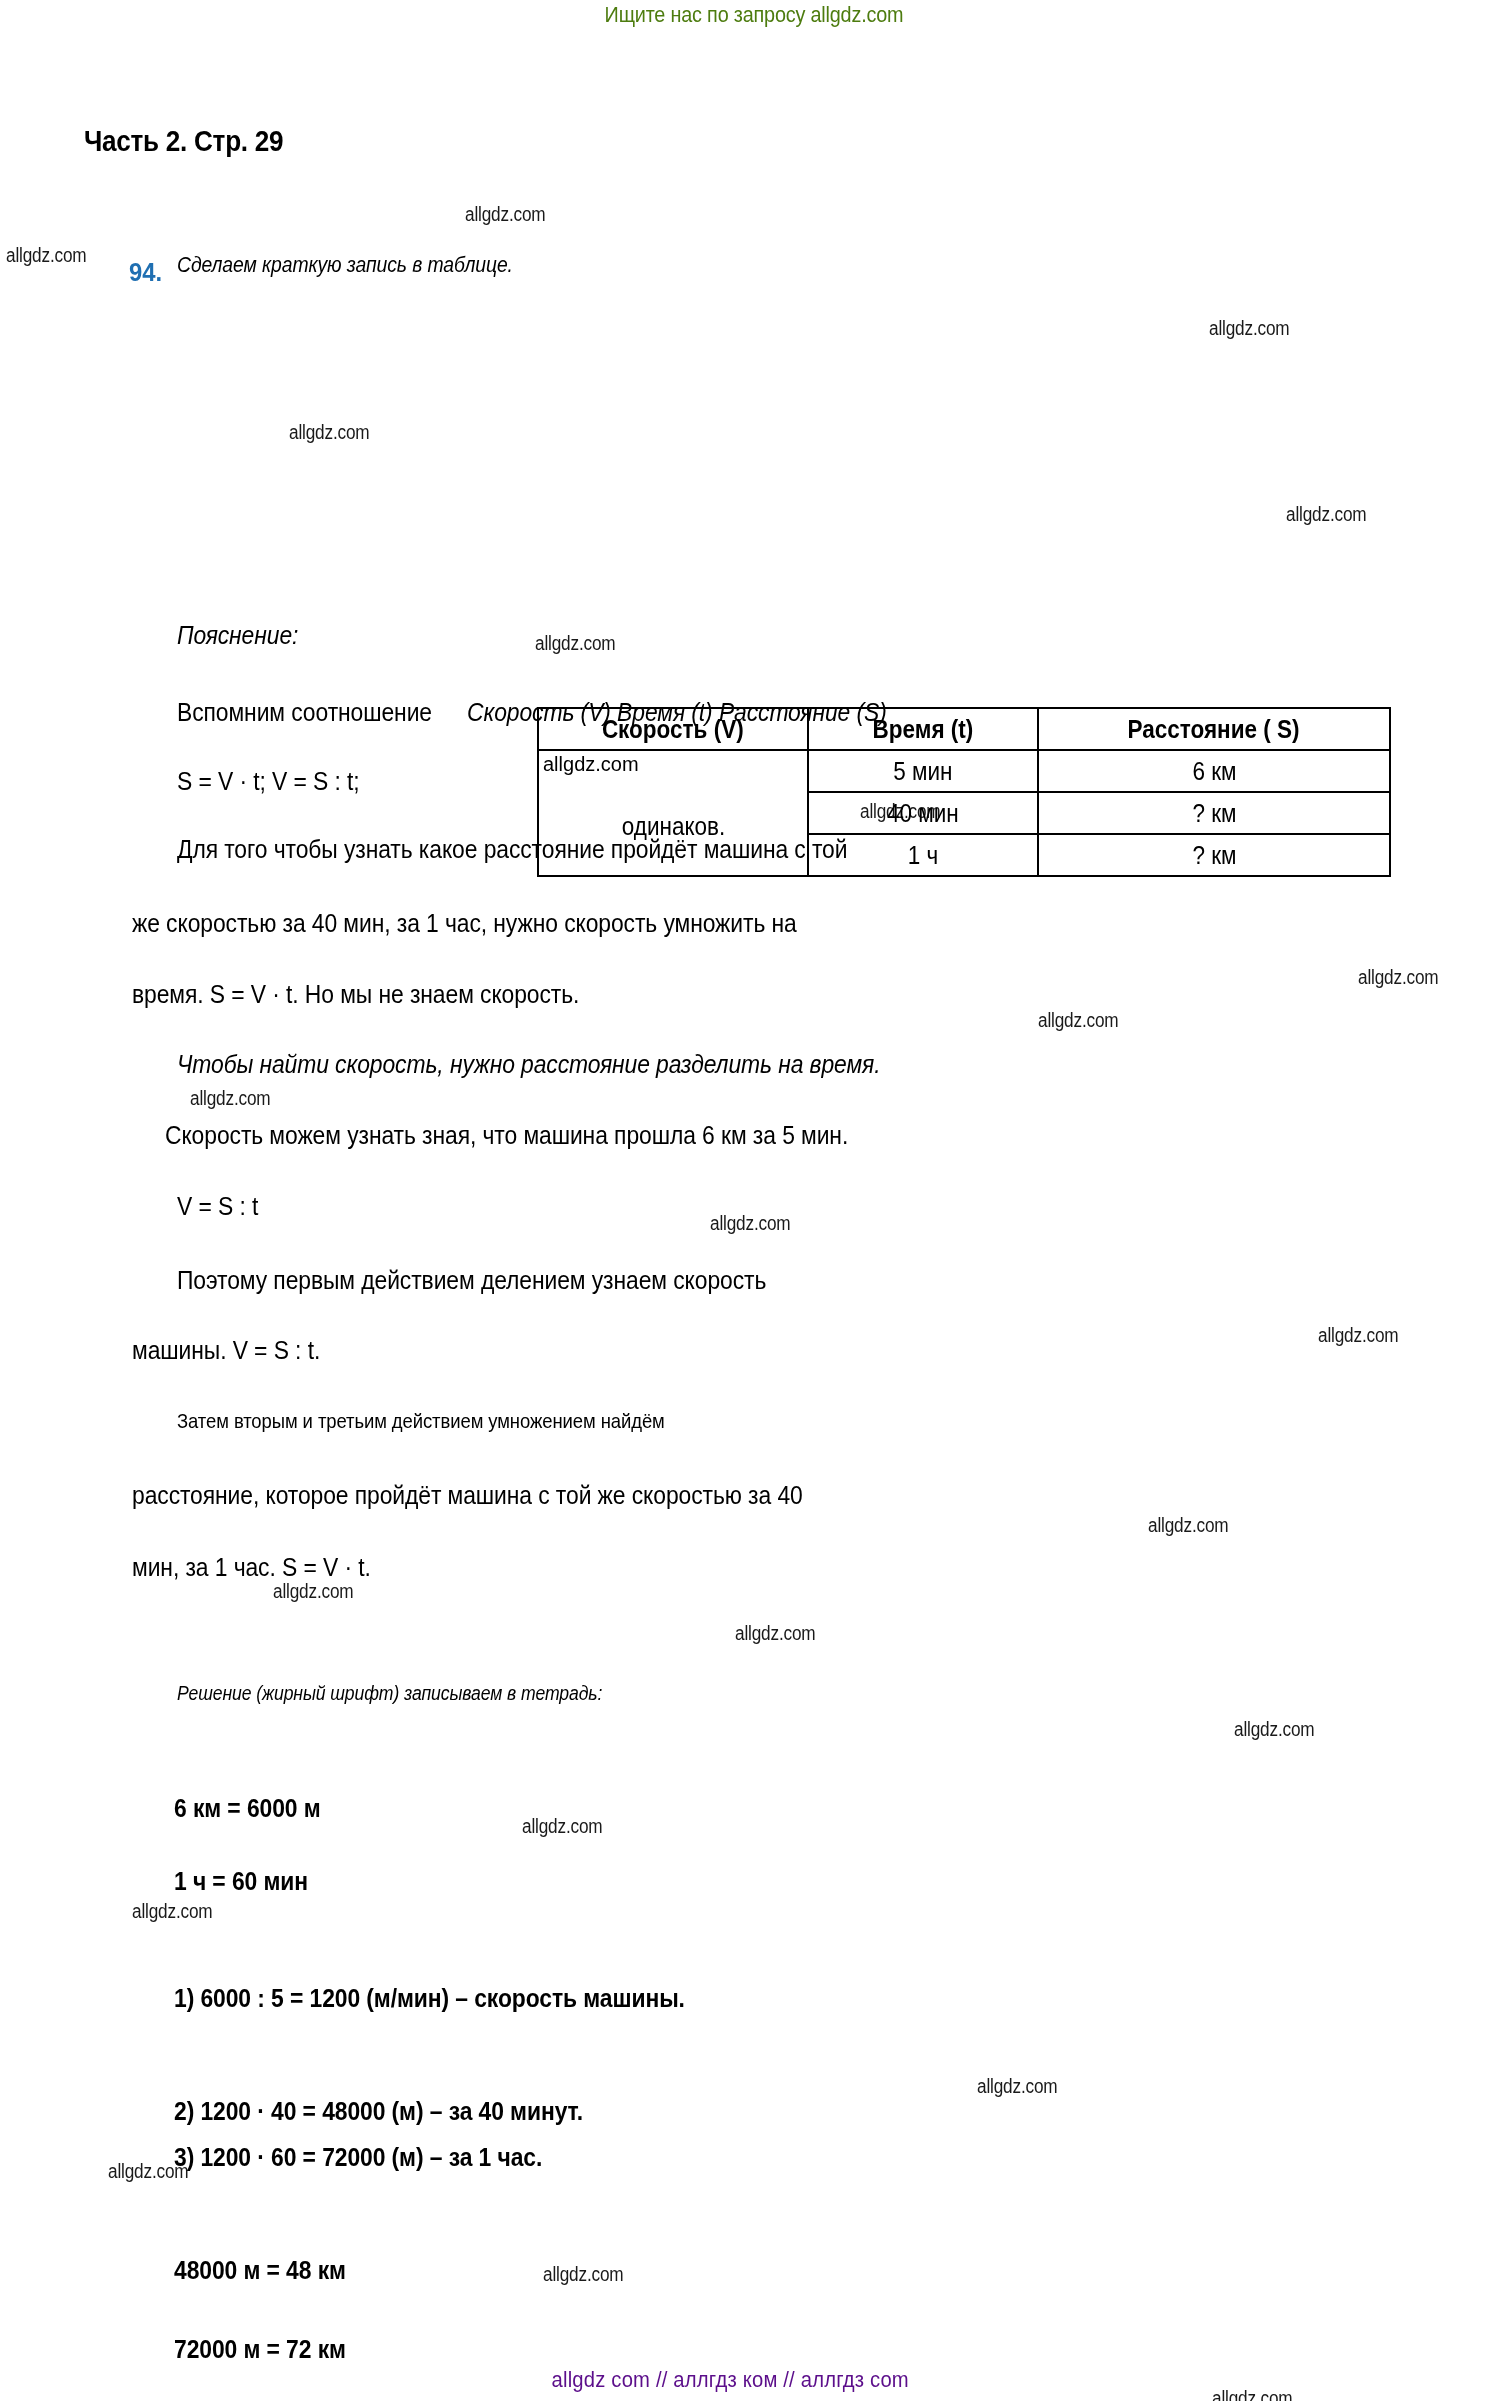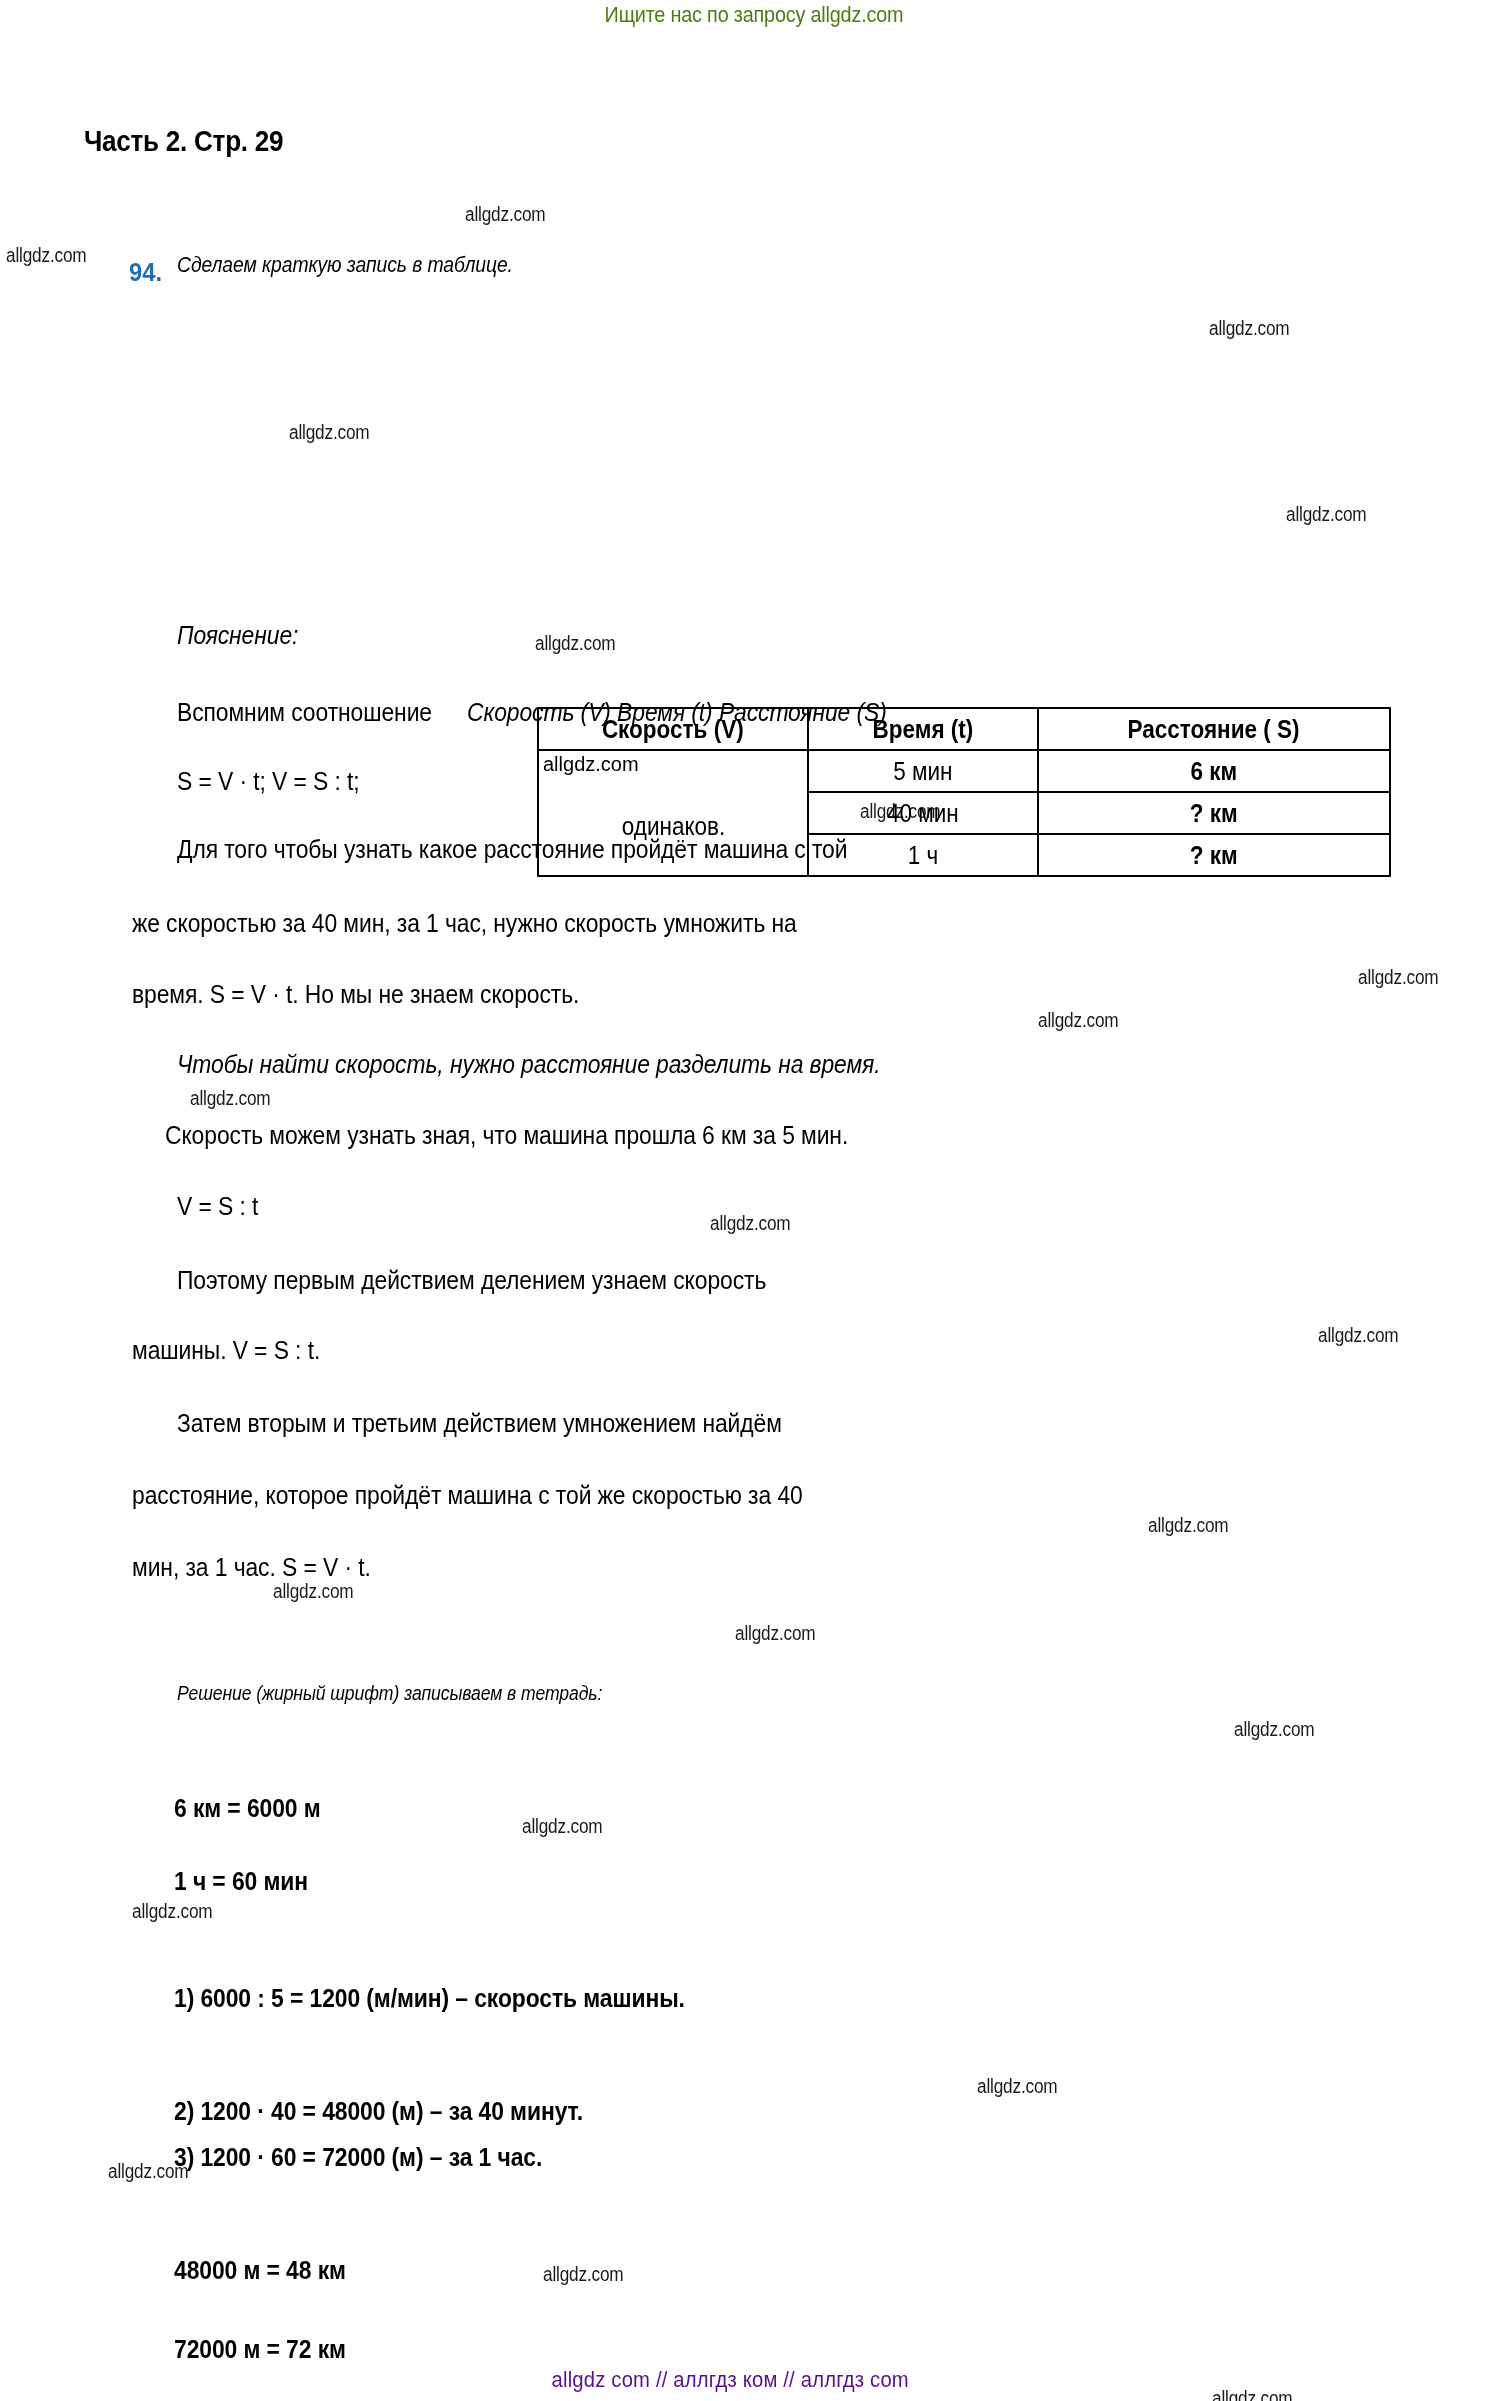--- a/index.html
+++ b/index.html
@@ -89,21 +89,21 @@
   }
   .tbl td, .tbl th {
     border: 2.4px solid #000;
     padding: 0;
     text-align: center;
     vertical-align: middle;
     font-weight: normal;
   }
   .tbl .col-v  { width: 268px; }
   .tbl .col-t  { width: 228px; }
-  .tbl .col-s  { width: 350px; font-weight: bold; }
+  .tbl .col-s  { width: 350px; }
   .tbl .hdr td {
     font-weight: bold;
     height: 40px;
     font-size: 25px;
   }
   .tbl .row td { height: 40px; }
   .tbl .cellinner { display: inline-block; transform: scaleX(0.9); }
   .tbl .vcell {
     position: relative;
     text-align: center;
@@ -247,21 +247,21 @@
 </div>
 
 <div class="abs line" style="left: 177px; top: 1267px; font-size: 26px;">
   <span>Поэтому первым действием делением узнаем скорость</span>
 </div>
 
 <div class="abs line" style="left: 132px; top: 1337px; font-size: 26px;">
   <span>машины. V = S : t.</span>
 </div>
 
-<div class="abs line" style="left: 177px; top: 1410px; font-size: 26px;">
+<div class="abs line" style="left: 177px; top: 1410px; font-size: 21px;">
   <span>Затем вторым и третьим действием умножением найдём</span>
 </div>
 
 <div class="abs line" style="left: 132px; top: 1482px; font-size: 26px;">
   <span>расстояние, которое пройдёт машина с той же скоростью за 40</span>
 </div>
 
 <div class="abs line" style="left: 132px; top: 1554px; font-size: 26px;">
   <span>мин, за 1 час.  S = V · t.</span>
 </div>

